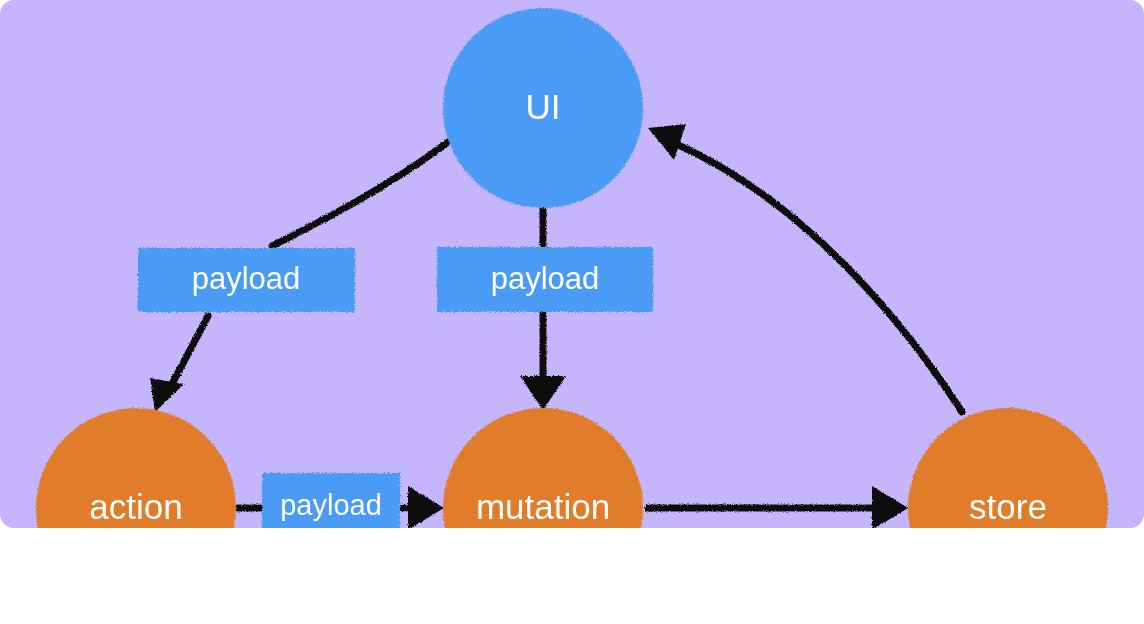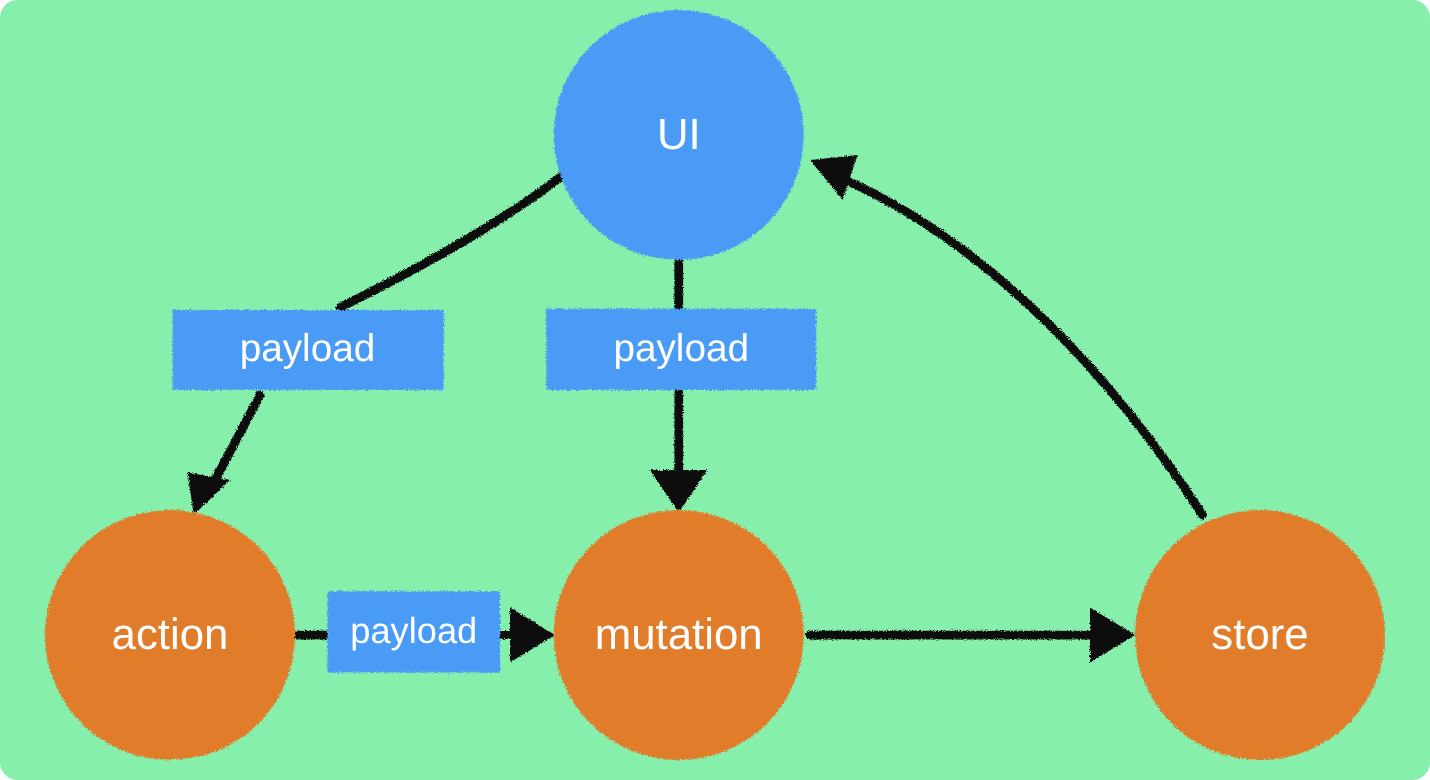--- a/index.html
+++ b/index.html
@@ -7,22 +7,22 @@
     margin: 0;
     padding: 0;
     background: #ffffff;
   }
   body {
     font-family: "Liberation Sans", sans-serif;
   }
   #canvas {
     position: relative;
     width: 1144px;
-    height: 624px;
-    background: #86efac;
+    height: 528px;
+    background: #c4b5fd;
     border-radius: 14px;
     overflow: hidden;
   }
   #diagram-svg {
     position: absolute;
     top: 0;
     left: 0;
     width: 1144px;
     height: 624px;
   }

